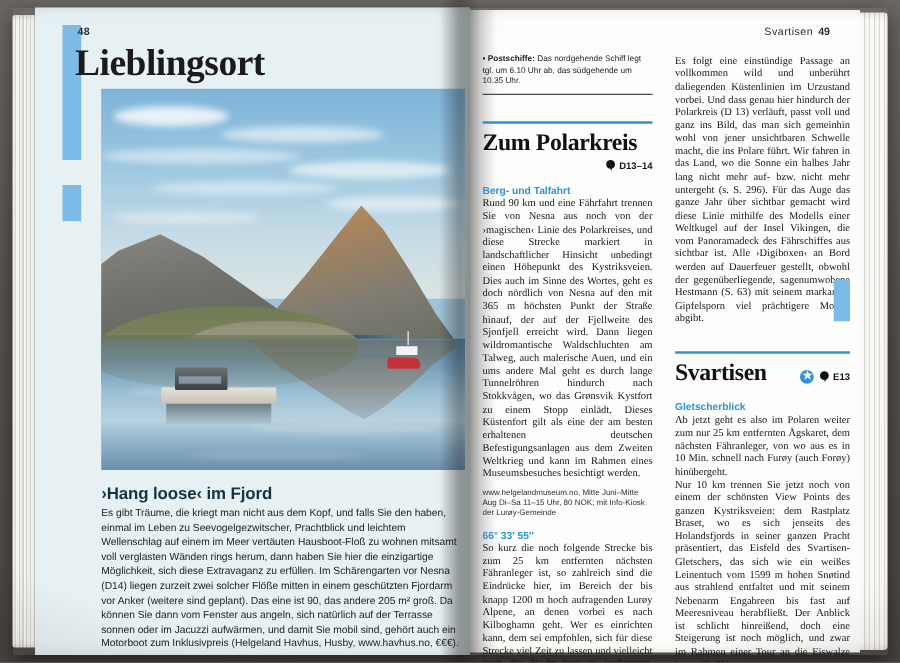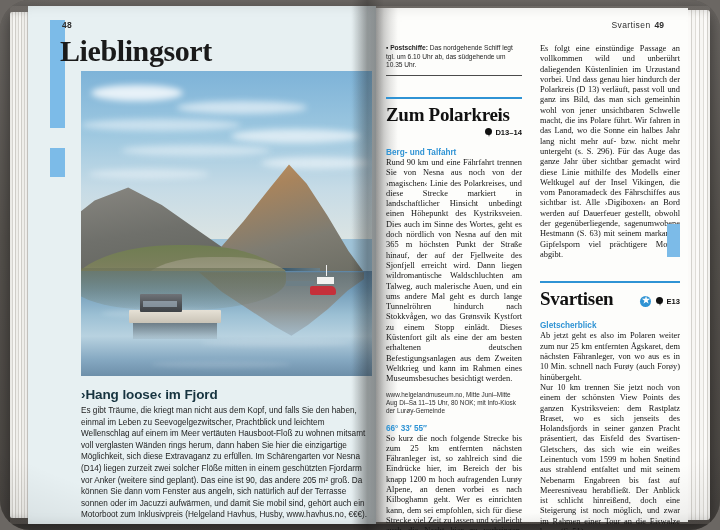--- a/index.html
+++ b/index.html
@@ -10,21 +10,20 @@
     height: 530px;
     overflow: hidden;
     font-family: "Liberation Sans", sans-serif;
   }
   #stage {
     position: relative;
     width: 720px;
     height: 530px;
     background: #5d5953;
     overflow: hidden;
-    border-radius: 30px;
   }
 
   
   .desk {
     position: absolute; inset: 0;
     background:
       linear-gradient(180deg, #6e6a66 0%, #5a5651 45%, #4e4a46 100%);
   }
 
   

